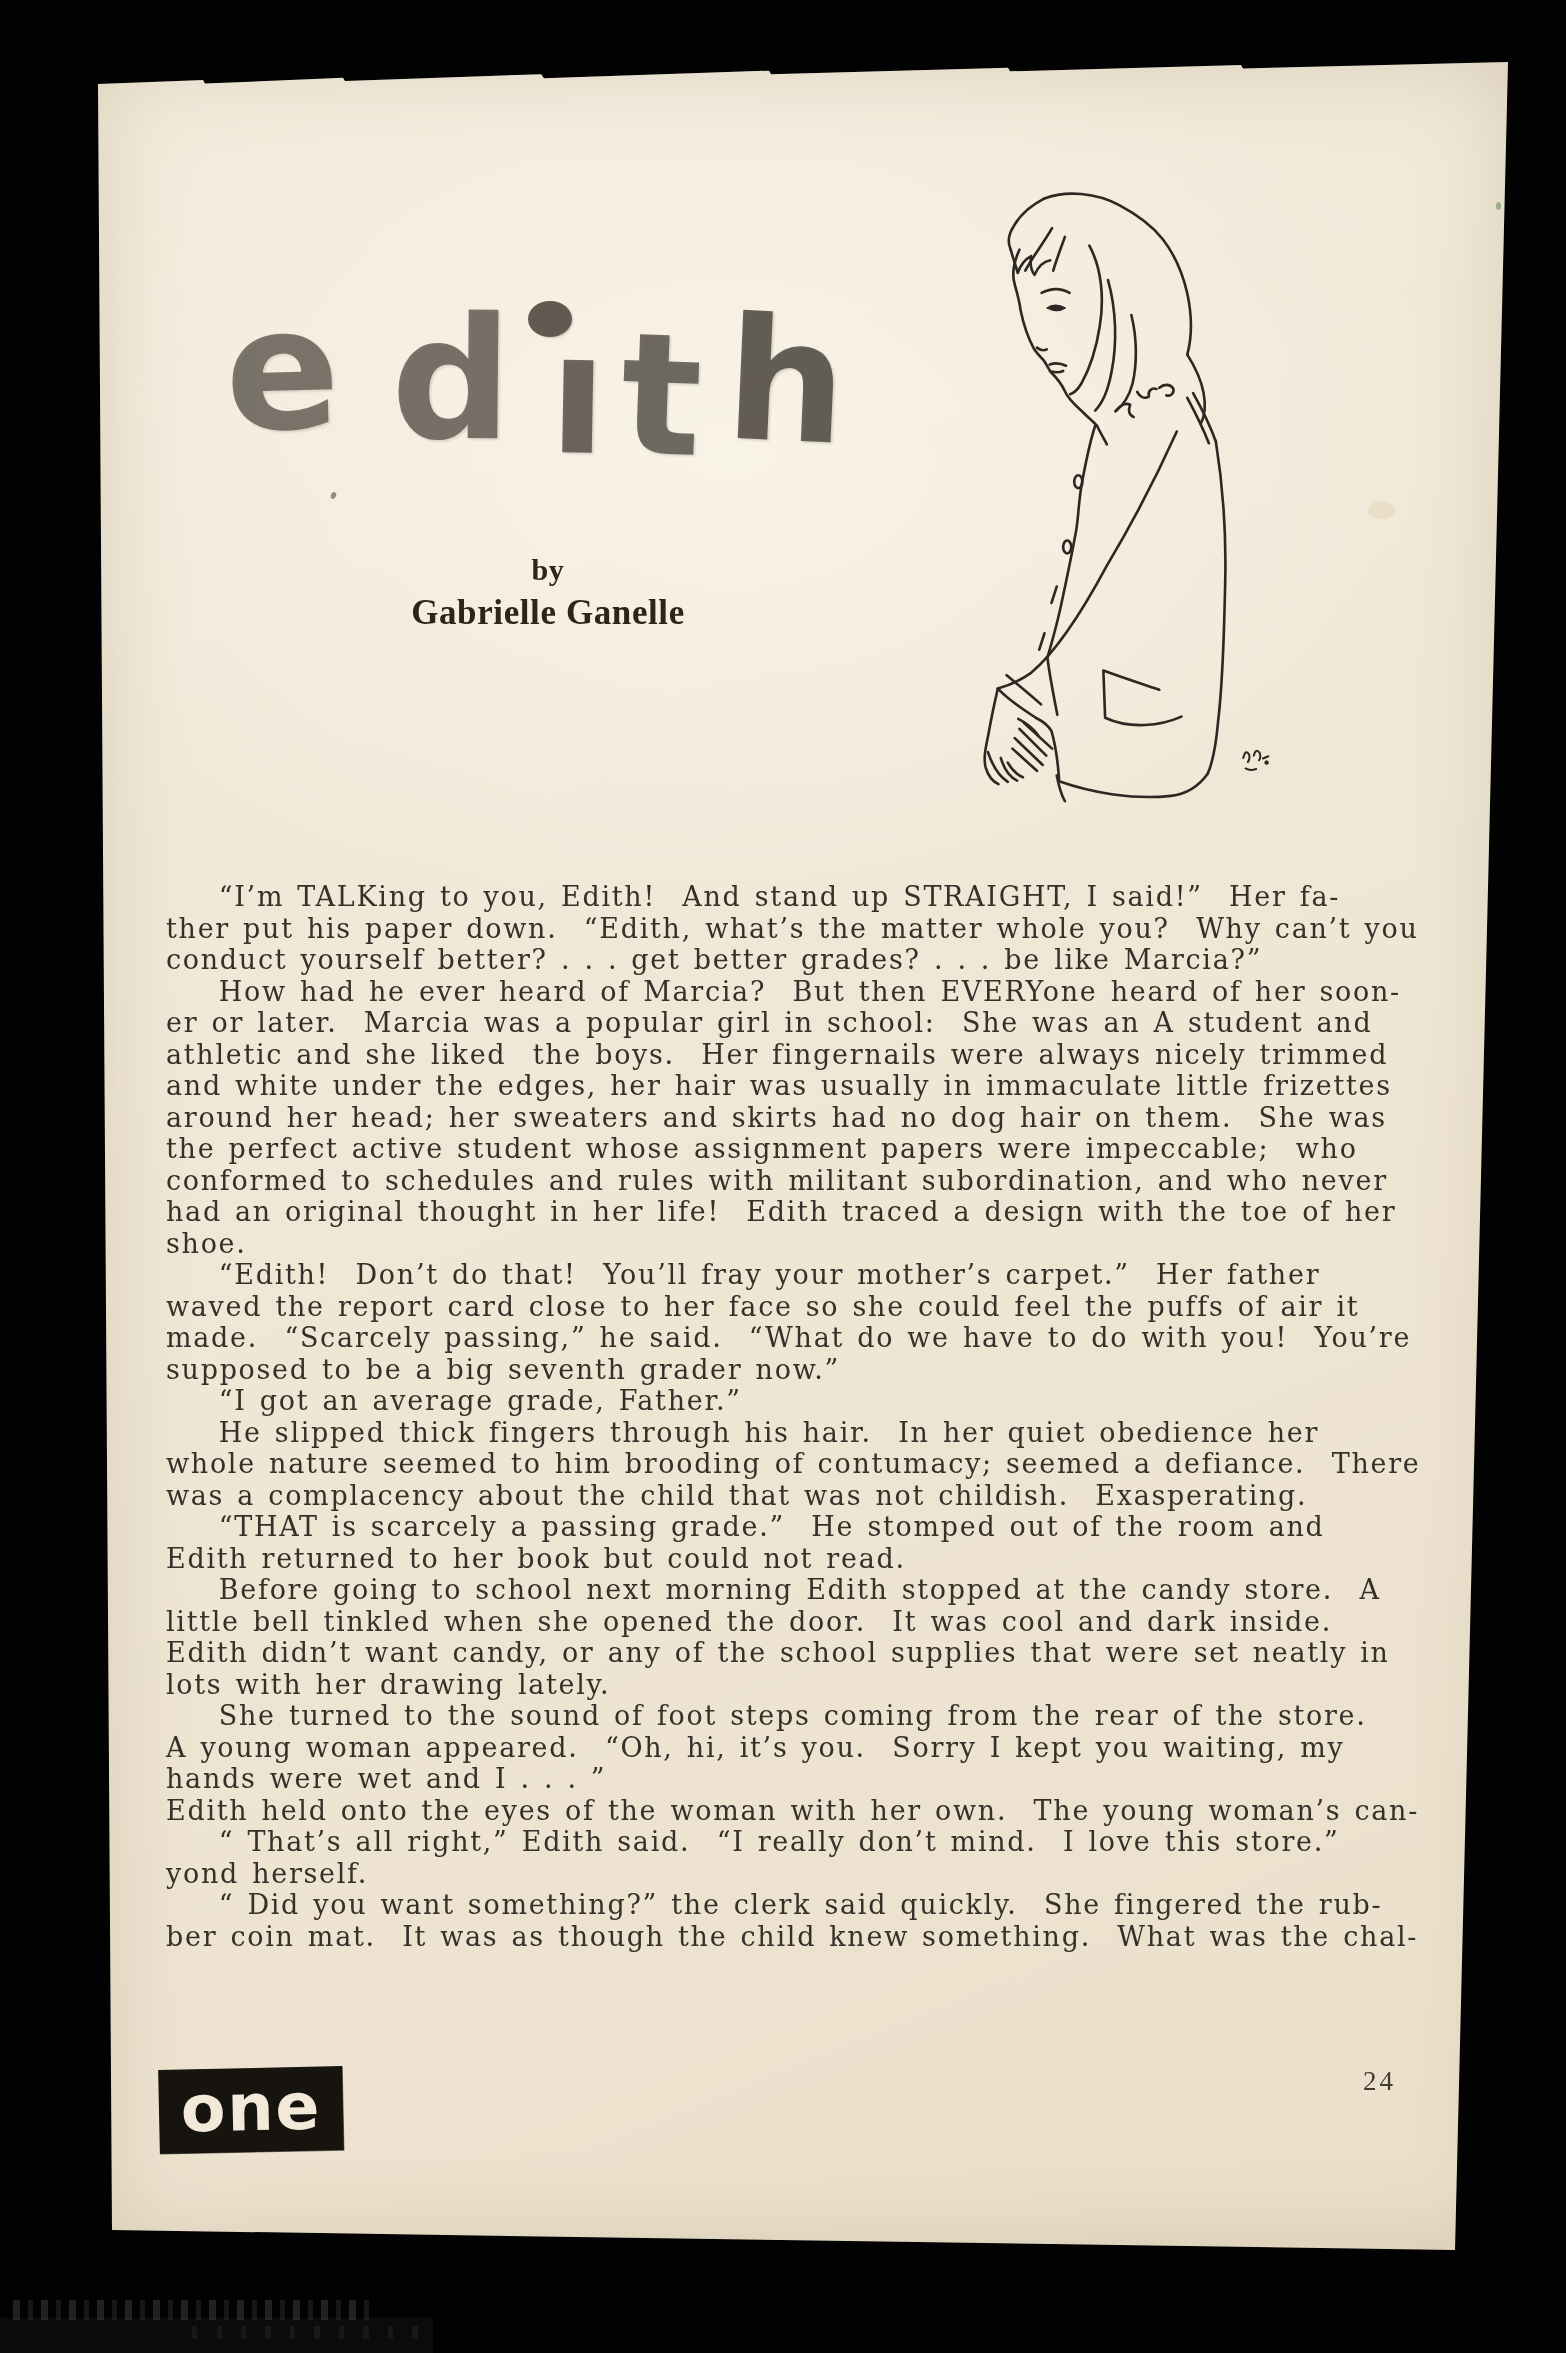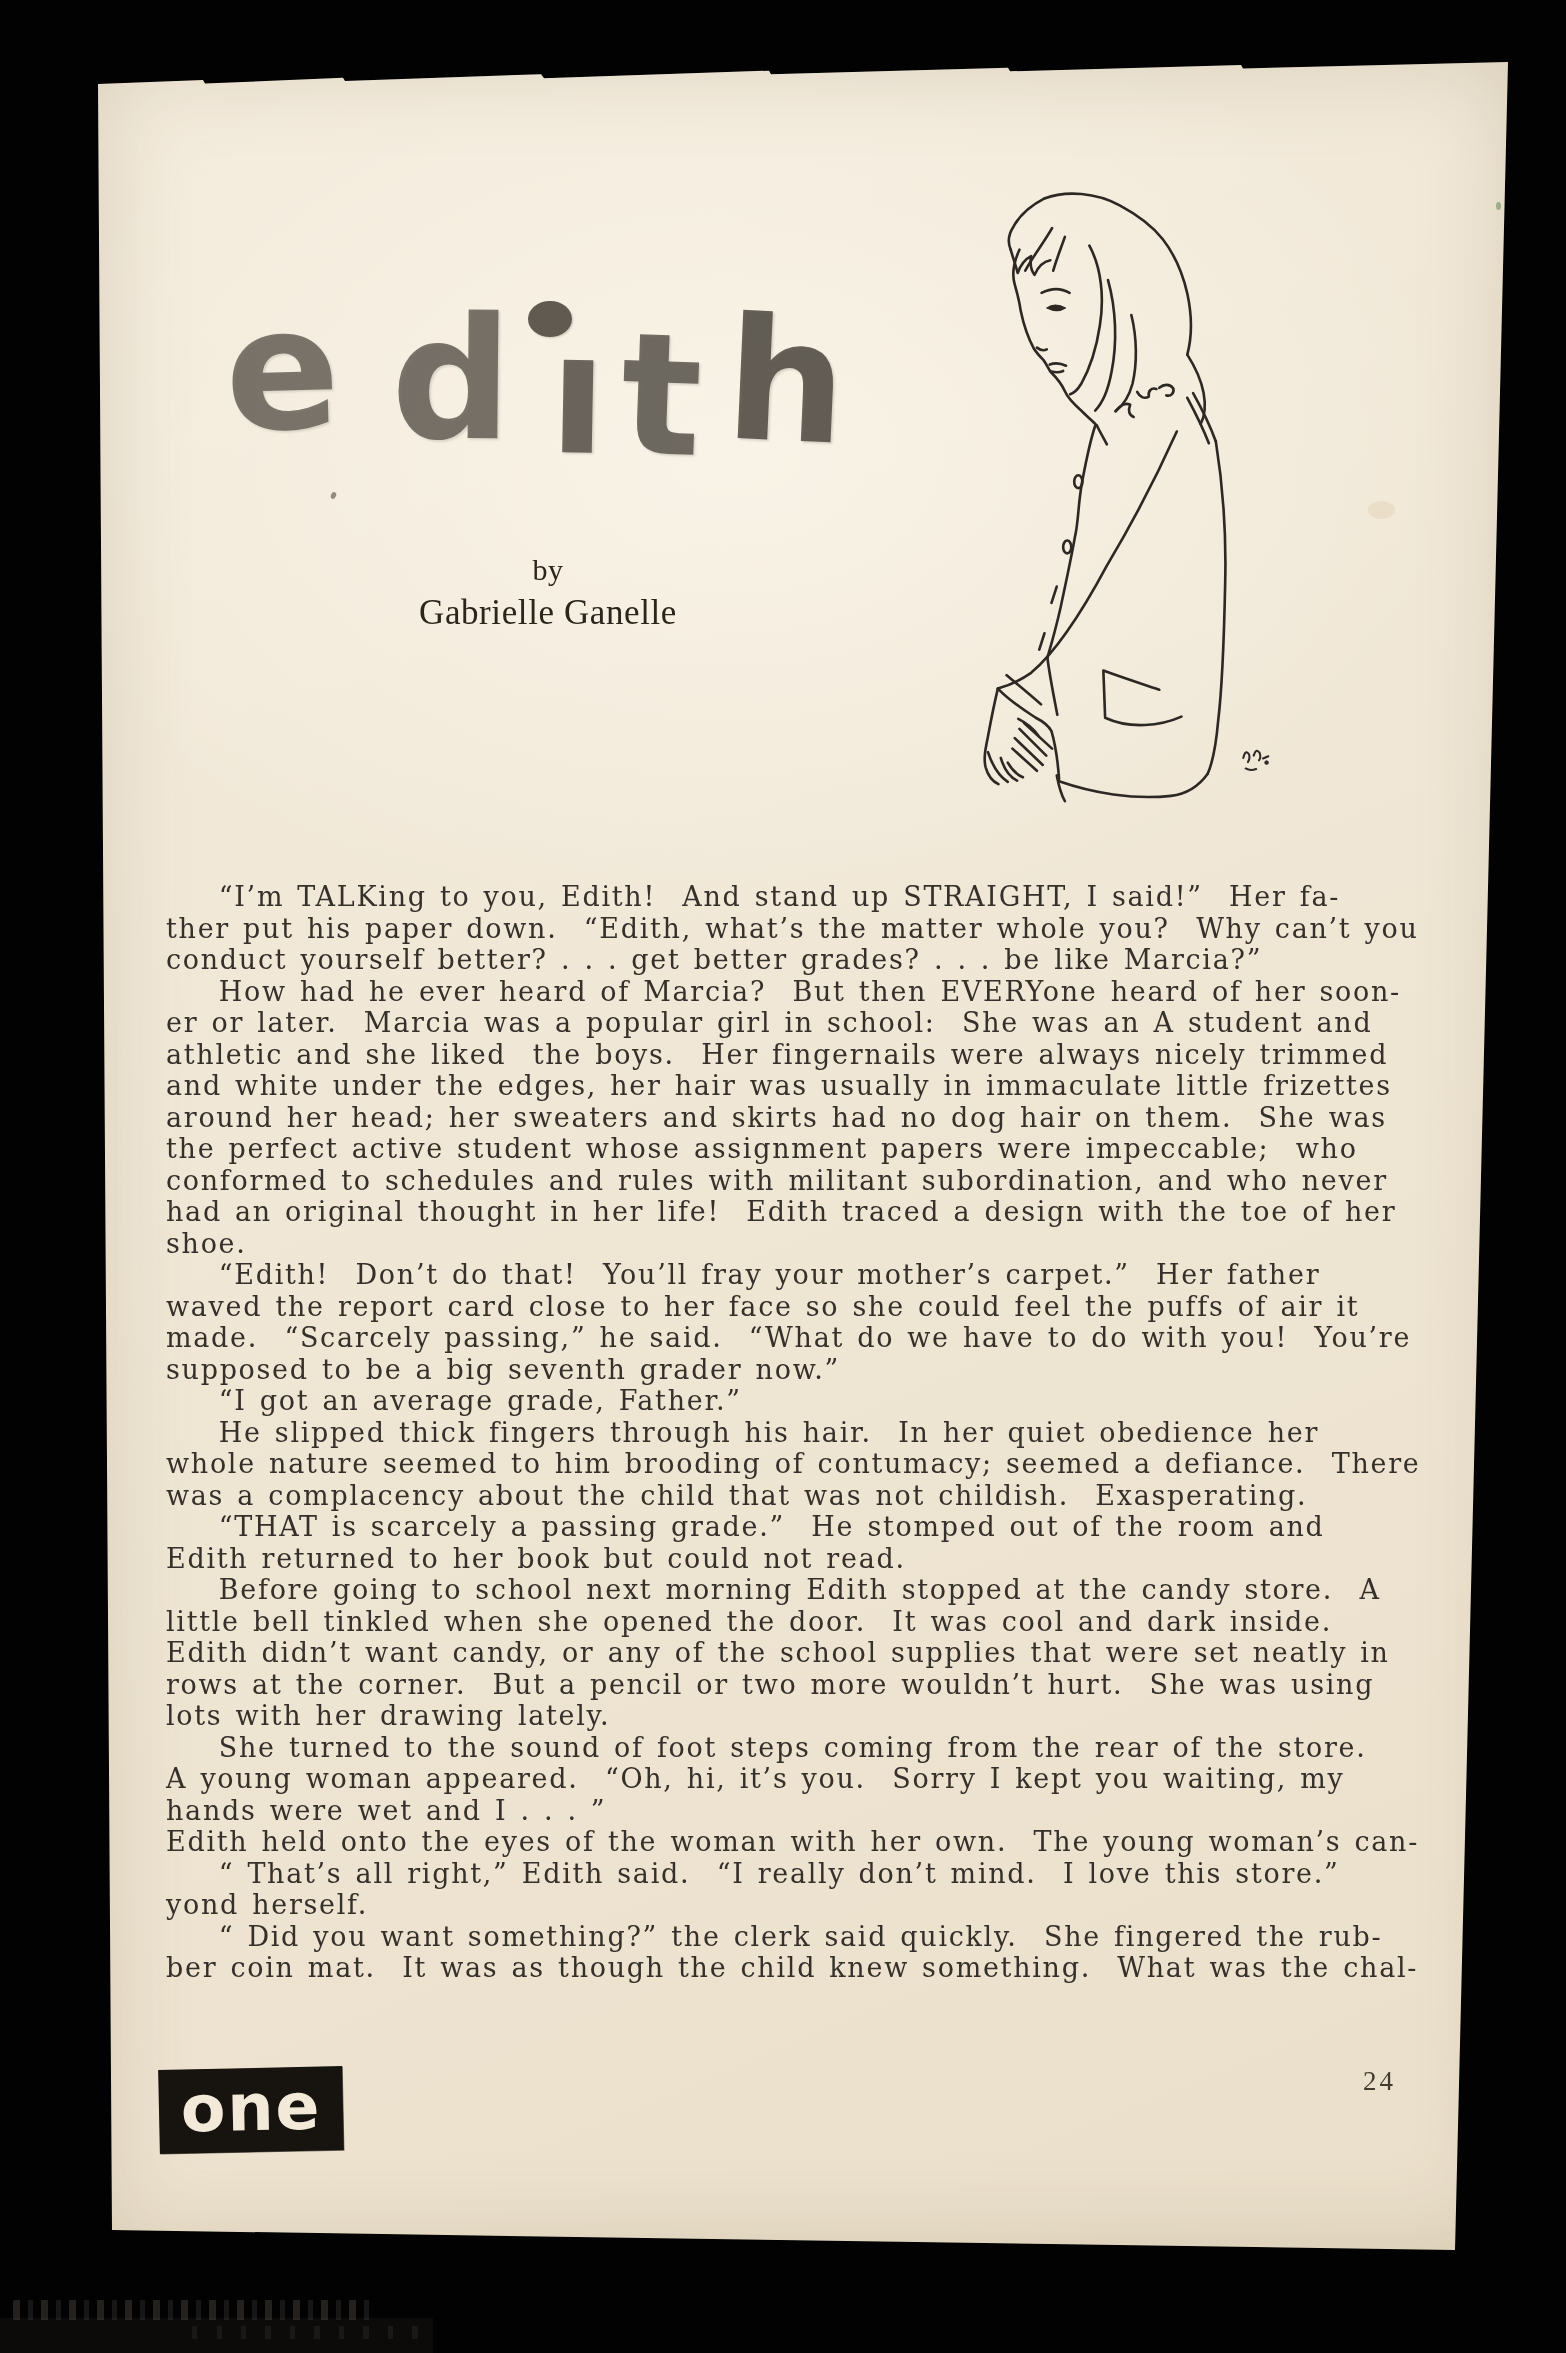--- a/index.html
+++ b/index.html
@@ -68,21 +68,21 @@
     background: rgba(62,56,48,0.82);
     box-shadow: 1.2px 1.2px 1.7px rgba(62,56,48,0.2);
   }
   .byline {
     position: absolute;
     left: 272px;
     top: 491px;
     width: 356px;
     text-align: center;
     font-family: "Liberation Serif", serif;
-    font-weight: 400;
+    font-weight: 700;
     color: #2c251c;
   }
   .byline .by    { font-size: 30px; line-height: 33px; letter-spacing: 0.6px; }
   .byline .name  { font-size: 35px; line-height: 36px; margin-top: 8.2px; letter-spacing: 0.6px; transform: scaleY(1.05); }
 
   
   .story {
     position: absolute;
     left: 68px;
     top: 819px;
@@ -258,21 +258,20 @@
         <div class="line">supposed to be a big seventh grader now.”</div>
         <div class="line">    “I got an average grade, Father.”</div>
         <div class="line">    He slipped thick fingers through his hair.  In her quiet obedience her</div>
         <div class="line">whole nature seemed to him brooding of contumacy; seemed a defiance.  There</div>
         <div class="line">was a complacency about the child that was not childish.  Exasperating.</div>
         <div class="line">    “THAT is scarcely a passing grade.”  He stomped out of the room and</div>
         <div class="line">Edith returned to her book but could not read.</div>
         <div class="line">    Before going to school next morning Edith stopped at the candy store.  A</div>
         <div class="line">little bell tinkled when she opened the door.  It was cool and dark inside.</div>
         <div class="line">Edith didn’t want candy, or any of the school supplies that were set neatly in</div>
-        <div class="line">rows at the corner.  But a pencil or two more wouldn’t hurt.  She was using</div>
         <div class="line">lots with her drawing lately.</div>
         <div class="line">    She turned to the sound of foot steps coming from the rear of the store.</div>
         <div class="line">A young woman appeared.  “Oh, hi, it’s you.  Sorry I kept you waiting, my</div>
         <div class="line">hands were wet and I . . . ”</div>
         <div class="line">Edith held onto the eyes of the woman with her own.  The young woman’s can-</div>
         <div class="line">    “ That’s all right,” Edith said.  “I really don’t mind.  I love this store.”</div>
         <div class="line">yond herself.</div>
         <div class="line">    “ Did you want something?” the clerk said quickly.  She fingered the rub-</div>
         <div class="line">ber coin mat.  It was as though the child knew something.  What was the chal-</div>
       </div>

